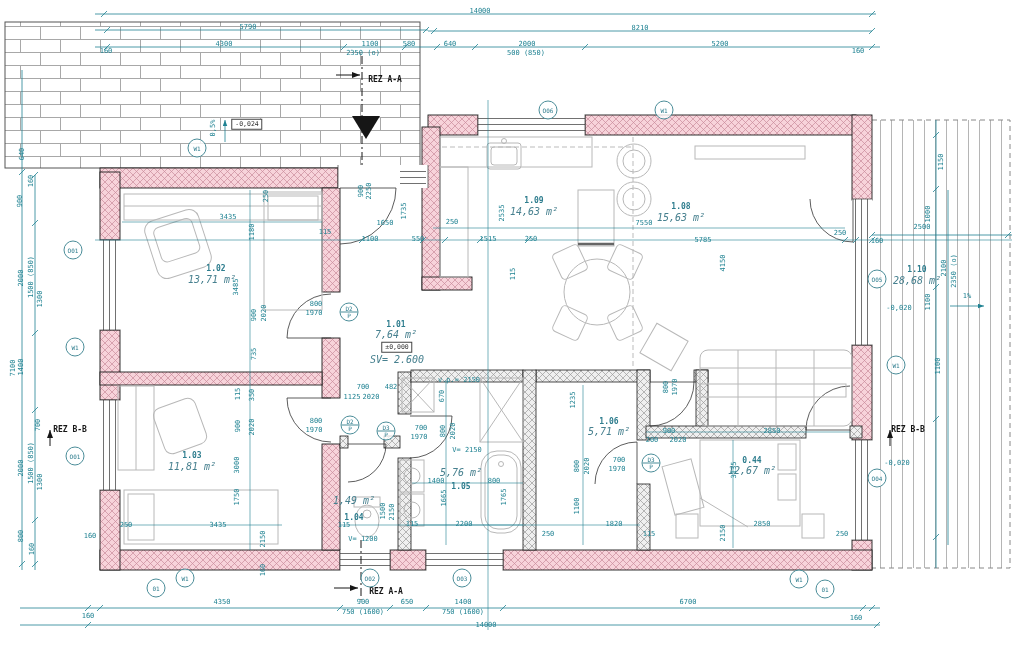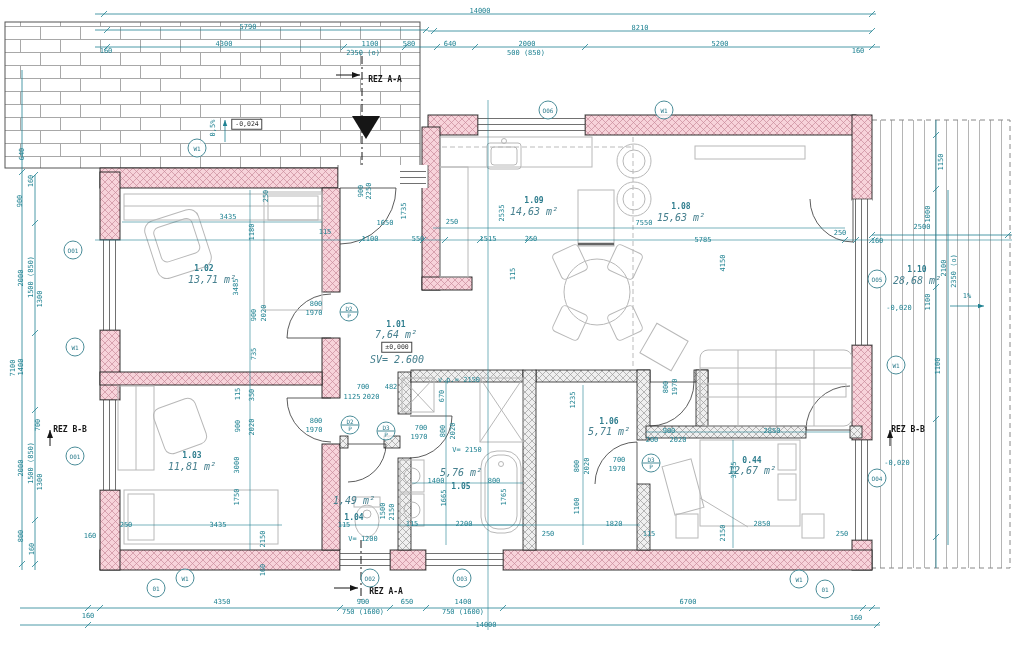--- a/index.html
+++ b/index.html
@@ -337,21 +337,21 @@
 <div class="lbl" style="left:385px;top:223px">1650</div>
 <div class="lbl" style="left:370px;top:239px">1100</div>
 <div class="lbl" style="left:418px;top:239px">550</div>
 <div class="lbl r" style="left:404px;top:211px">1735</div>
 <div class="lbl" style="left:452px;top:222px">250</div>
 <div class="lbl" style="left:363px;top:387px">700</div>
 <div class="lbl" style="left:391px;top:387px">482</div>
 <div class="lbl" style="left:352px;top:397px">1125</div>
 <div class="lbl" style="left:371px;top:397px">2020</div>
 
-<div class="rn" style="left:204px;top:268px">1.02</div>
+<div class="rn" style="left:216px;top:268px">1.02</div>
 <div class="ra" style="left:212px;top:279px">13,71 m²</div>
 <div class="lbl" style="left:228px;top:217px">3435</div>
 <div class="lbl" style="left:325px;top:232px">115</div>
 <div class="lbl r" style="left:266px;top:196px">250</div>
 <div class="lbl r" style="left:252px;top:232px">1180</div>
 <div class="lbl r" style="left:236px;top:287px">3485</div>
 <div class="lbl r" style="left:254px;top:315px">900</div>
 <div class="lbl r" style="left:264px;top:313px">2020</div>
 <div class="lbl r" style="left:254px;top:354px">735</div>
 <div class="lbl" style="left:316px;top:304px">800</div>

